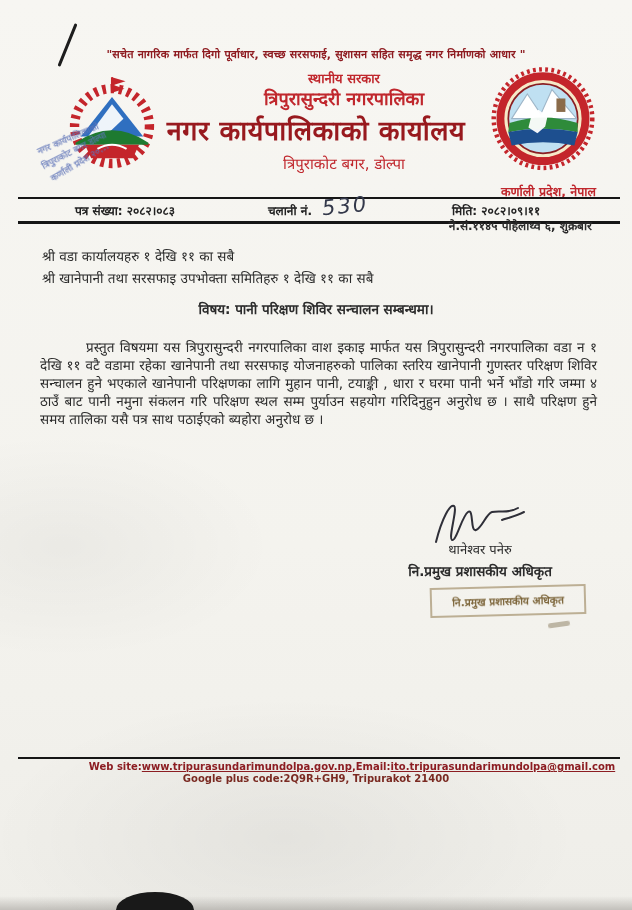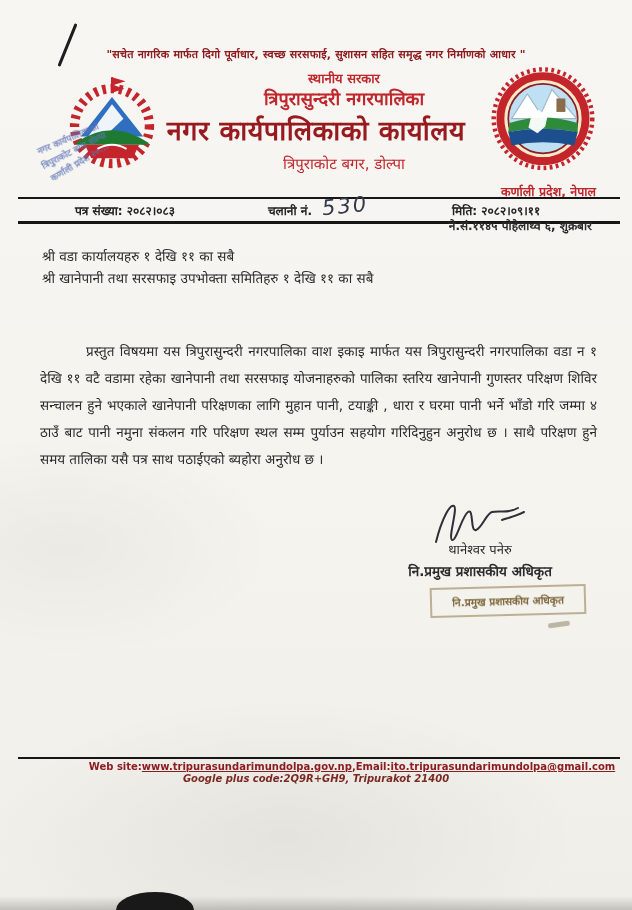--- a/index.html
+++ b/index.html
@@ -29,21 +29,21 @@
   .rule2{top:221px;height:3px;}
   .refrow{top:202px;font-size:12px;font-weight:bold;color:#222;}
   .letterno{left:40px;margin-left:35px;}
   .chalani{left:268px;}
   .chalani-val{left:322px;top:194px;font-size:21px;font-style:italic;color:#33384a;transform:rotate(-6deg);font-weight:normal;letter-spacing:2px;}
   .dateline{left:452px;text-align:center;}
   .nesam{top:217px;right:40px;font-size:12px;font-weight:bold;}
   .addr1{left:42px;top:247px;font-size:13.5px;}
   .addr2{left:42px;top:269px;font-size:13.5px;}
   .subject{top:300px;font-size:13.5px;font-weight:bold;}
-  .body-par{left:40px;top:338px;width:557px;font-size:13.5px;line-height:27px;text-align:justify;text-indent:46px;}
+  .body-par{left:40px;top:338px;width:557px;font-size:13.5px;line-height:18px;text-align:justify;text-indent:46px;}
   .sig-block{left:370px;top:540px;width:220px;text-align:center;}
   .sig-name{font-size:13px;}
   .sig-title{font-size:13.5px;font-weight:bold;margin-top:4px;}
   .stamp-box{
     left:430px;top:586px;width:152px;height:26px;
     border:2px solid rgba(122,94,40,.45);
     transform:rotate(-1.5deg);
     display:flex;align-items:center;justify-content:center;
     color:rgba(104,78,28,.85);font-size:10.5px;font-weight:bold;
     filter:blur(.3px);
@@ -56,21 +56,21 @@
     font-size:9px;font-weight:bold;line-height:13px;
     filter:blur(.3px);
   }
   .blue-stamp div:nth-child(1){transform:rotate(4deg);}
   .blue-stamp div:nth-child(3){transform:rotate(-4deg);}
   .emblem{left:60px;top:76px;}
   .seal{left:487px;top:60px;}
   .foot-rule{top:757px;height:2px;}
   .foot1{top:761px;font-size:10px;color:#8c1d22;font-weight:bold;margin-left:36px;}
   .foot1 .lnk{text-decoration:underline;}
-  .foot2{top:773px;font-size:10px;color:#7a2a22;font-weight:bold;font-style:italic;}
+  .foot2{top:773px;font-size:10px;color:#7a2a22;font-weight:bold;}
   .blob{left:116px;top:892px;width:78px;height:36px;background:#191919;border-radius:50%;}
   .bottom-shade{left:0;top:896px;width:100%;height:14px;background:linear-gradient(180deg,transparent,rgba(60,55,50,.25));}
 </style>
 </head>
 <body>
 
 <div class="paper">
 
   <div class="abs pen-mark"></div>
 
@@ -114,20 +114,21 @@
   <div class="abs rule rule1"></div>
   <div class="abs refrow letterno">पत्र संख्या: २०८२।०८३</div>
   <div class="abs refrow chalani">चलानी नं.</div>
   <div class="abs chalani-val">530</div>
   <div class="abs refrow dateline">मिति: २०८२।०९।११</div>
   <div class="abs rule rule2"></div>
   <div class="abs nesam">ने.सं.११४५ पोहेलाथ्व ६, शुक्रबार</div>
 
   <div class="abs addr1">श्री वडा कार्यालयहरु १ देखि ११ का सबै</div>
   <div class="abs addr2">श्री खानेपानी तथा सरसफाइ उपभोक्ता समितिहरु १ देखि ११ का सबै</div>
+  <div class="abs ctr subject">विषय: पानी परिक्षण शिविर सन्चालन सम्बन्धमा।</div>
 
   <div class="abs body-par">प्रस्तुत विषयमा यस त्रिपुरासुन्दरी नगरपालिका वाश इकाइ मार्फत यस त्रिपुरासुन्दरी नगरपालिका वडा न १ देखि ११ वटै वडामा रहेका खानेपानी तथा सरसफाइ योजनाहरुको पालिका स्तरिय खानेपानी गुणस्तर परिक्षण शिविर सन्चालन हुने भएकाले खानेपानी परिक्षणका लागि मुहान पानी, टयाङ्की , धारा र घरमा पानी भर्ने भाँडो गरि जम्मा ४ ठाउँ बाट पानी नमुना संकलन गरि परिक्षण स्थल सम्म पुर्याउन सहयोग गरिदिनुहुन अनुरोध छ । साथै परिक्षण हुने समय तालिका यसै पत्र साथ पठाईएको ब्यहोरा अनुरोध छ ।</div>
 
   <svg class="abs" style="left:428px;top:498px;" width="100" height="52" viewBox="0 0 100 52">
     <path d="M8,44 C14,20 22,6 26,8 C30,10 20,40 24,42 C28,44 34,18 40,14 C46,10 42,34 48,32 C54,30 58,16 64,14 C72,12 80,16 90,10 M74,22 C80,20 88,18 96,14" fill="none" stroke="#2f2f38" stroke-width="2" stroke-linecap="round"></path>
   </svg>
   <div class="abs sig-block">
     <div class="sig-name">थानेश्वर पनेरु</div>
     <div class="sig-title">नि.प्रमुख प्रशासकीय अधिकृत</div>
   </div>

